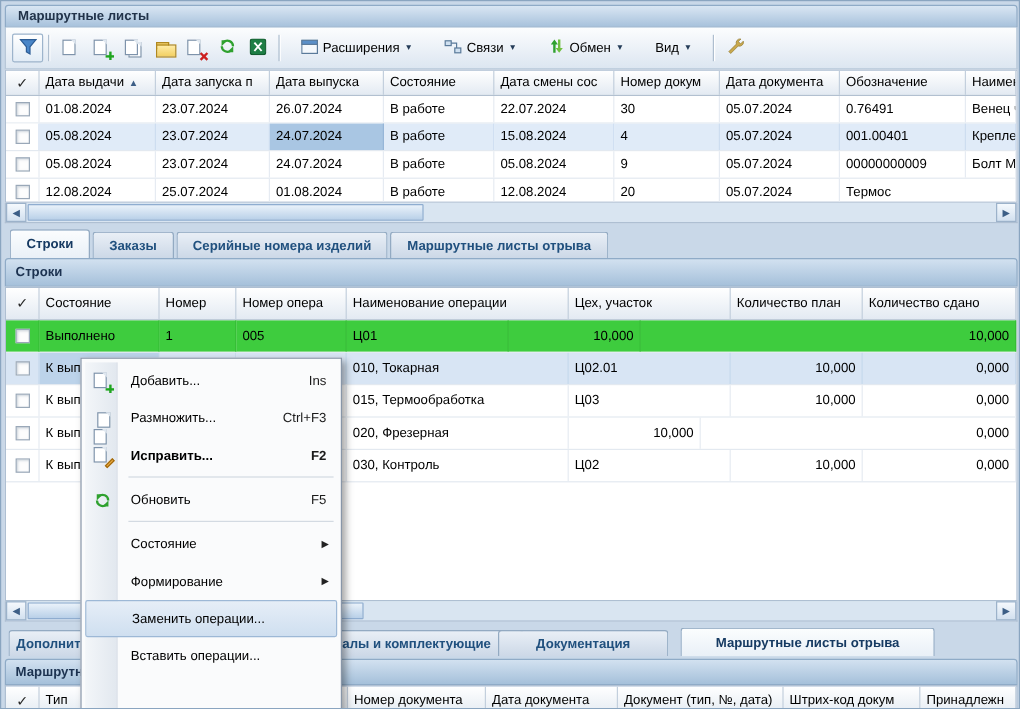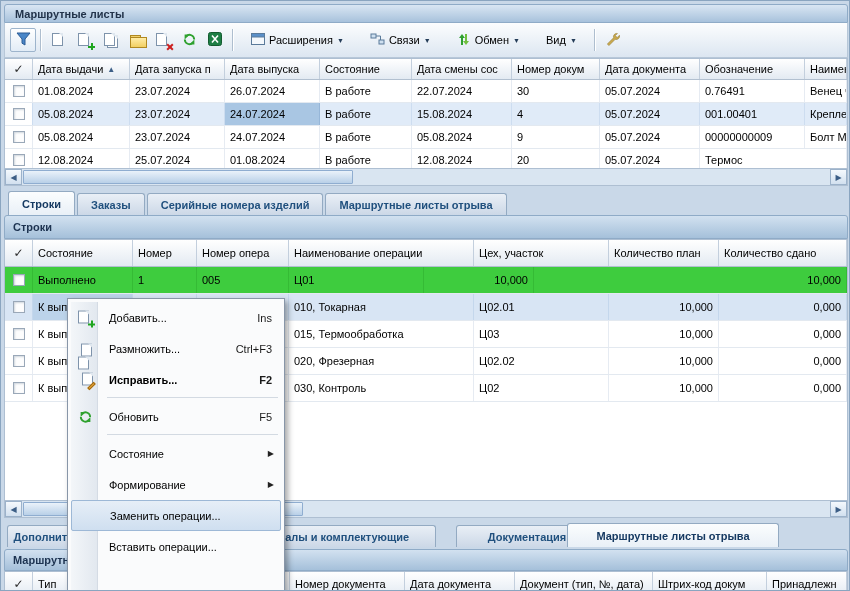--- a/index.html
+++ b/index.html
@@ -80,33 +80,33 @@
 .hs-mid .sb-thumb{left:18px;width:280px;}
 
 
 .tabs-row{position:absolute;left:3px;top:190px;width:844px;height:24px;display:flex;align-items:flex-end;gap:2px;padding-left:4px;}
 .tab{height:22px;display:flex;align-items:center;justify-content:center;padding:0 13px;border:1px solid #93aac2;border-bottom:none;border-radius:3px 3px 0 0;background:linear-gradient(#e9eff6,#ccd8e7);font-weight:bold;color:#20507e;white-space:nowrap;overflow:hidden;flex:none;}
 .tab.active{background:linear-gradient(#fbfdfe,#e9f0f7);color:#163a62;height:24px;}
 .bottom-tabs{position:absolute;left:3px;top:520px;width:844px;height:26px;}
 .bottom-tabs .tab{position:absolute;bottom:0;}
 .btab1{left:3px;width:100px;}
 .btab2{left:214px;width:218px;}
-.btab3{left:452px;width:142px;text-align:center;}
+.btab3{left:411px;width:142px;text-align:center;}
 .btab4{left:563px;width:212px;}
 
 
 .panel-hdr{position:absolute;left:3px;width:844px;background:linear-gradient(#d2e1f0,#a5c0da);border:1px solid #8fabc7;border-radius:3px 3px 0 0;display:flex;align-items:center;padding:0 8px;font-weight:bold;color:#1c3250;}
 .ph-mid{top:214px;height:24px;}
 .ph-bot{top:548px;height:22px;}
 
 
 .menu{position:absolute;left:66px;top:297px;width:218px;height:320px;background:#fafbfc;border:1px solid #8896a8;box-shadow:3px 3px 6px rgba(0,0,0,.35);z-index:60;padding:3px;}
 .menu::before{content:"";position:absolute;left:3px;top:3px;bottom:0;width:26px;background:linear-gradient(90deg,#f3f6f9,#e2e8ef);border-right:1px solid #d4dbe4;}
 .mi{position:relative;height:31px;display:flex;align-items:center;padding:0 9px 0 38px;z-index:1;}
-.mi.bold{font-weight:bold;text-align:right;}
+.mi.bold{font-weight:bold;}
 .mi.hl{background:linear-gradient(#e6eef7,#cfdff0);border:1px solid #9db8d6;border-radius:2px;}
 .micon{position:absolute;left:7px;top:50%;transform:translateY(-50%);width:15px;height:15px;}
 .mlabel{overflow:hidden;white-space:nowrap;}
 .msc{margin-left:auto;color:#1a1a1a;padding-left:10px;}
 .mi.bold .msc{font-weight:bold;}
 .sub{position:absolute;right:7px;font-size:8px;color:#222;}
 .msep{position:relative;height:6px;z-index:1;}
 .msep::after{content:"";position:absolute;left:36px;right:3px;top:2px;border-top:1px solid #d3dae2;}
 </style>
 </head>
@@ -378,21 +378,20 @@
       <div class="g-c mc7 num">0,000</div>
     </div>
     <div class="g-row">
       <div class="g-c mc0 chk cbcell">
           <span class="cb"></span>
         </div>
       <div class="g-c mc1">К выполнению</div>
       <div class="g-c mc2">4</div>
       <div class="g-c mc3">020</div>
       <div class="g-c mc4">020, Фрезерная</div>
-      <div class="g-c mc5">Ц02.02</div>
       <div class="g-c mc6 num">10,000</div>
       <div class="g-c mc7 num">0,000</div>
     </div>
     <div class="g-row">
       <div class="g-c mc0 chk cbcell">
           <span class="cb"></span>
         </div>
       <div class="g-c mc1">К выполнению</div>
       <div class="g-c mc2">5</div>
       <div class="g-c mc3">030</div>

